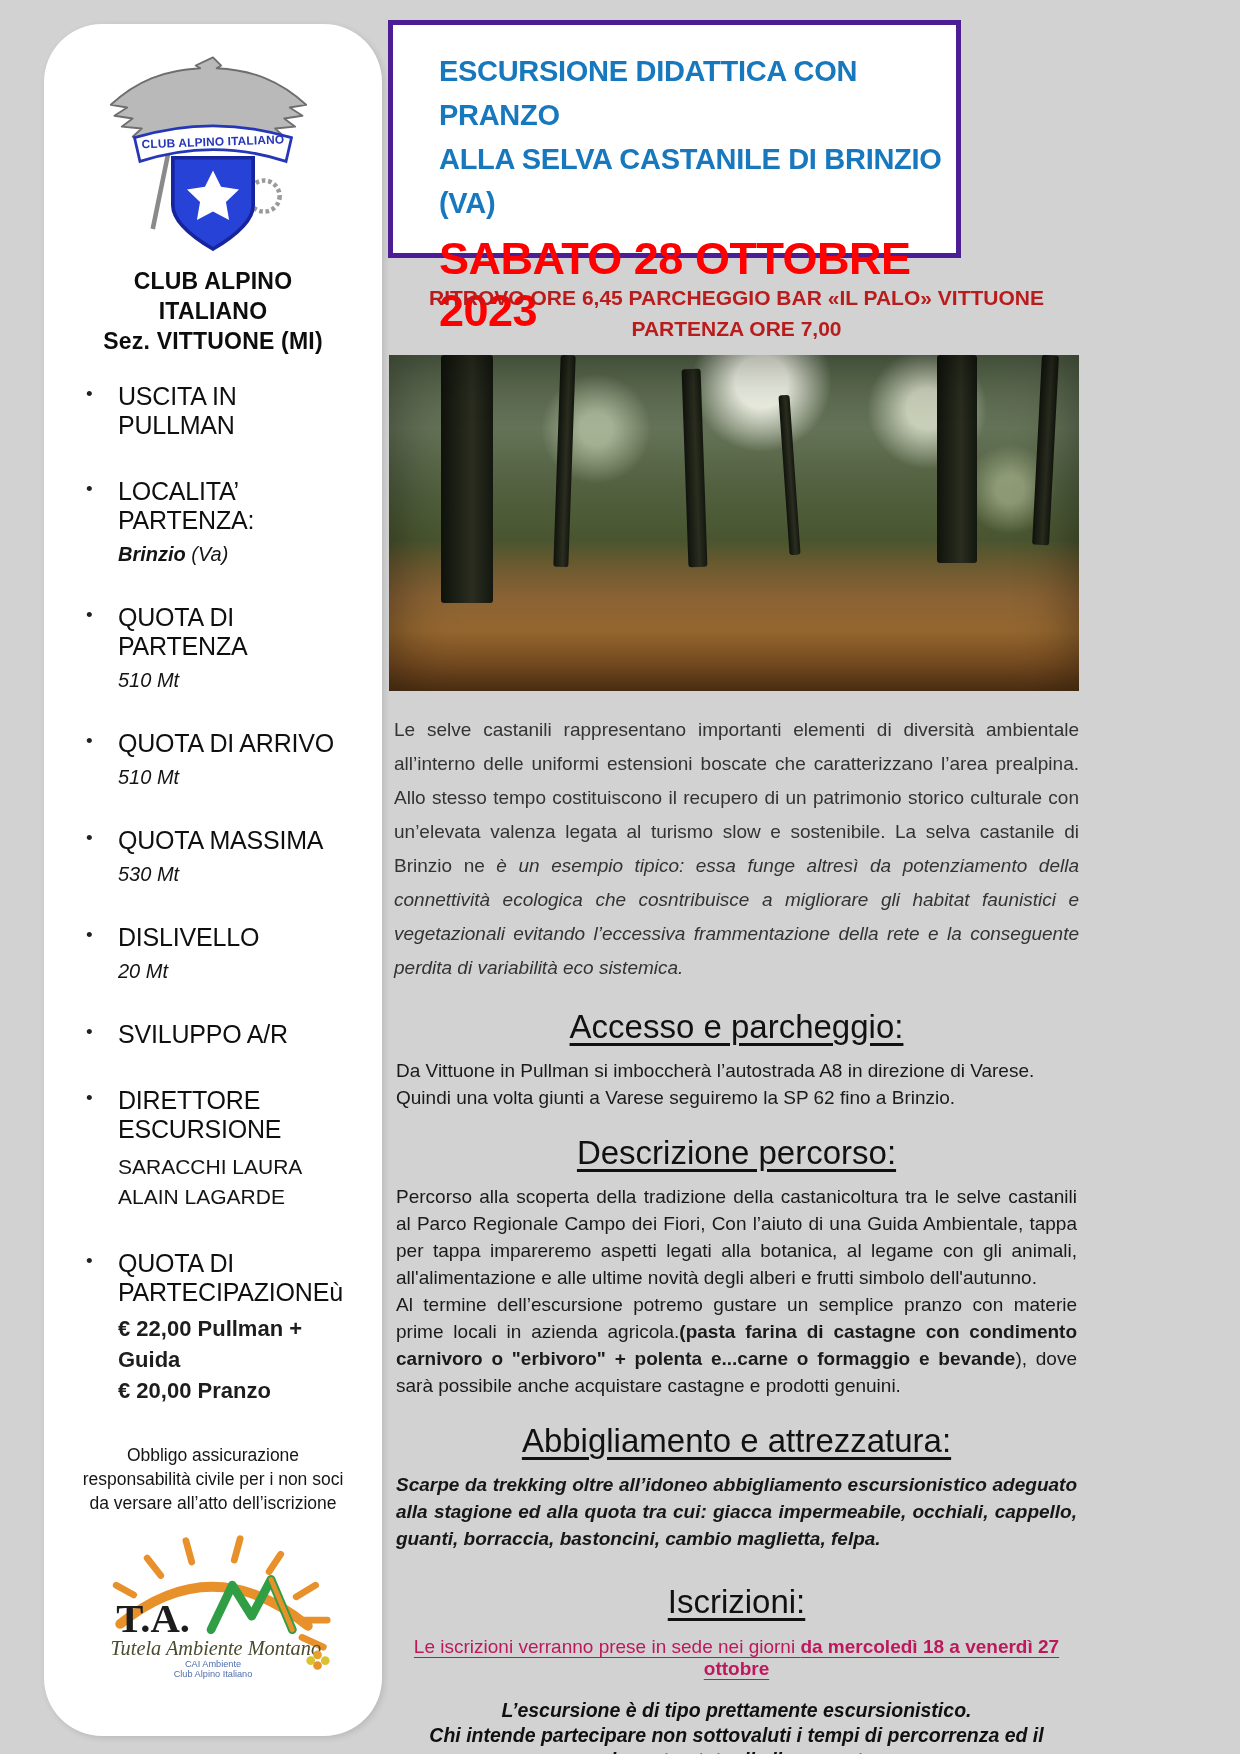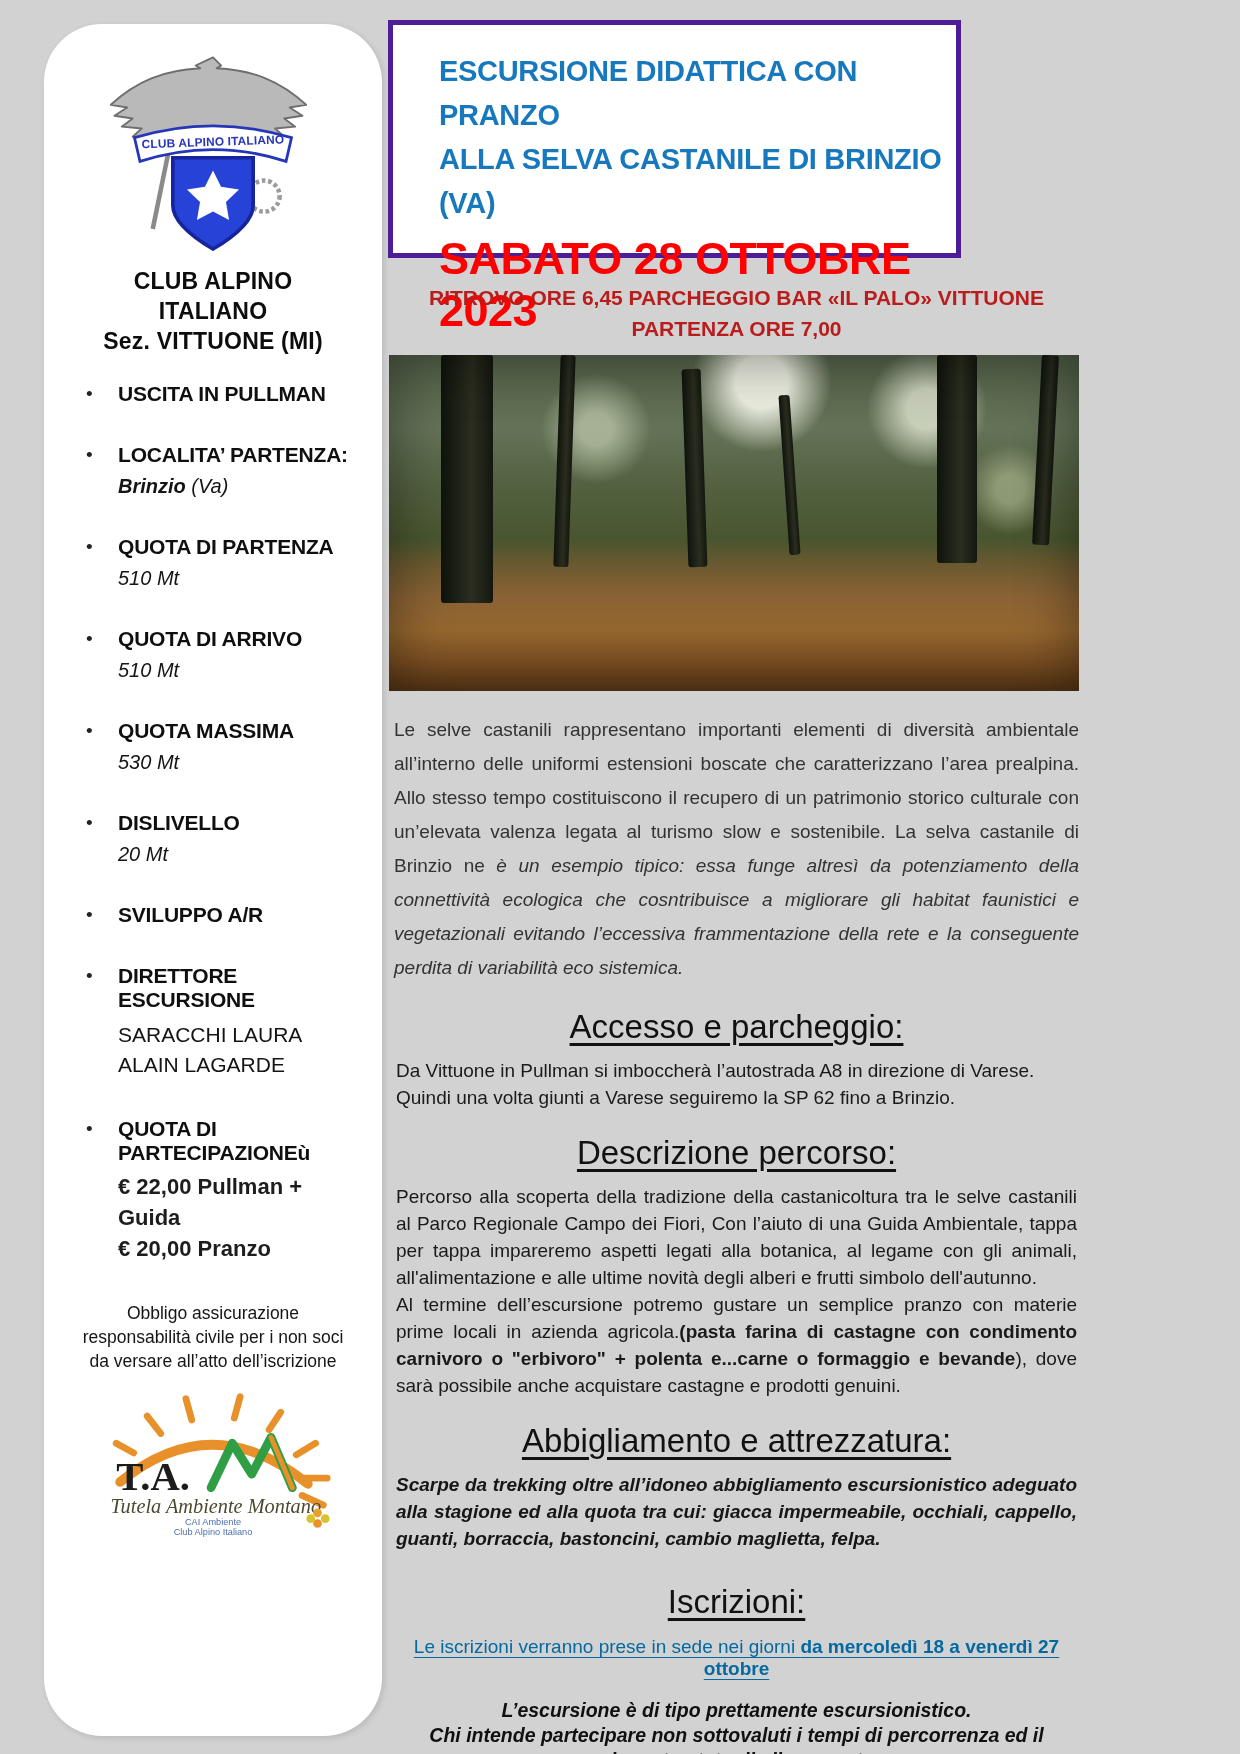--- a/index.html
+++ b/index.html
@@ -19,21 +19,21 @@
   .cai-logo{display:block;margin:0 auto;}
   .org-name{
     text-align:center;font-weight:700;font-size:23px;line-height:30px;
     color:#0d0d0d;margin-top:6px;letter-spacing:.2px;
   }
   .side-list{list-style:none;margin:26px 0 0 0;padding:0;}
   .side-list li{position:relative;padding-left:44px;margin-bottom:37px;}
   .side-list li::before{
     content:"•";position:absolute;left:12px;top:1px;font-size:19px;color:#222;
   }
-  .lbl{font-weight:700;font-size:21px;letter-spacing:-0.2px;color:#0f0f0f;}
+  .lbl{font-weight:400;font-size:25px;letter-spacing:-0.2px;color:#0f0f0f;}
   .val{font-size:20px;margin-top:8px;color:#141414;}
   .it{font-style:italic;}
   .bi{font-style:italic;font-weight:700;}
   .b{font-weight:700;}
   .pre{white-space:pre-line;}
   .val-lg{font-size:21px;line-height:30px;}
   .quota-val{font-size:22px;line-height:31px;font-weight:700;white-space:pre-line;margin-top:6px;}
   .insurance{
     text-align:center;font-size:17.5px;line-height:24px;color:#151515;
     white-space:pre-line;margin-top:4px;
@@ -91,21 +91,21 @@
     font-size:19px;line-height:34px;color:#333333;
   }
   .section-heading{
     margin-top:22px;text-align:center;font-size:33px;line-height:40px;
     color:#111;text-decoration:underline;text-underline-offset:5px;font-weight:400;
   }
   .section-body{margin-top:10px;padding:0 8px;font-size:19px;line-height:27px;color:#1a1a1a;}
   .just{text-align:justify;}
   .gear-body{font-style:italic;font-weight:700;color:#161616;}
   .reg-line{
-    margin-top:14px;text-align:center;font-size:19px;color:#0369a1;
+    margin-top:14px;text-align:center;font-size:19px;color:#be185d;
     text-decoration:underline;text-underline-offset:4px;
   }
   .reg-notes{margin-top:18px;text-align:center;font-style:italic;font-weight:700;font-size:19.5px;line-height:25px;color:#101010;}
 </style>
 </head>
 <body>
 
 <div class="sidebar-card">
 
   <svg class="cai-logo" width="232" height="210" viewBox="0 0 240 230">

